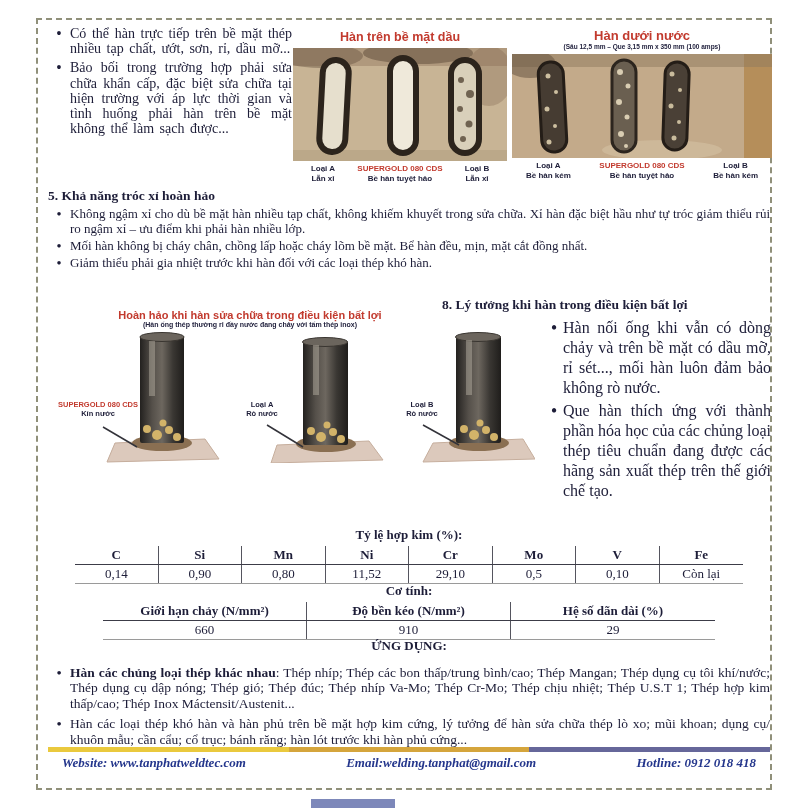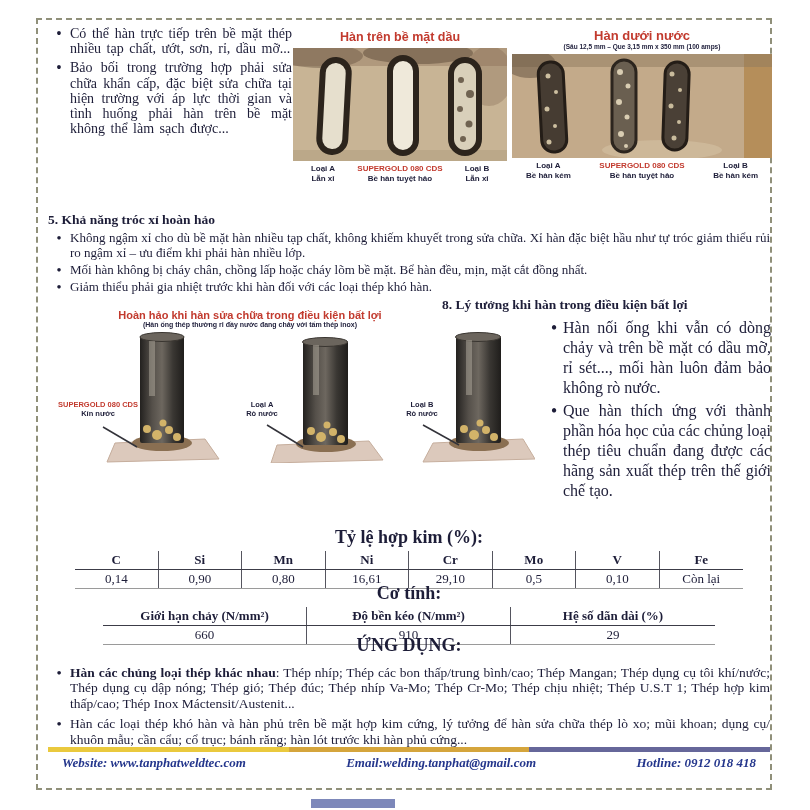--- a/index.html
+++ b/index.html
@@ -28,35 +28,35 @@
   .capred { color:#c23a2e; }
   .fig-oil { left:293px; top:30px; width:214px; }
   .fig-oil .figtitle { font-size:12.5px; }
   .fig-uw { left:512px; top:28px; width:260px; }
   .fig-uw .figtitle { font-size:13px; }
   .fig-uw .figsub { font-size:6.5px; }
   .photo { display:block; width:100%; margin-top:4px; }
 
   
   .sech { font-weight:bold; font-size:13.5px; margin-bottom:3px; }
-  .sec5 { left:48px; top:212px; width:722px; font-size:13px; line-height:15px; }
+  .sec5 { left:48px; top:188px; width:722px; font-size:13px; line-height:15px; }
   .sec6h { left:442px; top:297px; width:332px; font-weight:bold; font-size:13.5px; }
   .sec6b { left:545px; top:318px; width:226px; font-size:16px; line-height:20px; }
   .sec6b .bitem { margin-bottom:3px; }
   .sec6b .bmark { flex:0 0 18px; }
   .fig-pipes-title { left:55px; top:309px; width:390px; }
   .fig-pipes-title .figtitle { font-size:11px; line-height:12px; }
   .fig-pipes-title .figsub { font-size:7px; line-height:8px; }
   .pipes { left:45px; top:331px; width:490px; height:132px; }
   .plabel { position:absolute; text-align:center; font-family:"Liberation Sans",sans-serif; font-weight:bold; font-size:7.5px; line-height:9px; }
   .sec7 { left:48px; top:466px; width:722px; font-size:13px; line-height:15px; }
 
   
   .tblock { left:48px; top:0; width:722px; }
-  .ttitle { text-align:center; font-weight:bold; font-size:18px; }
+  .ttitle { text-align:center; font-weight:bold; font-size:13px; }
   .dtable { margin:3px auto 0; }
   .trow { display:flex; }
   .tcell { text-align:center; font-size:13px; padding:1px 2px; border-right:1px solid #55555f; }
   .tcell:last-child { border-right:none; }
   .thead .tcell { font-weight:bold; }
   .thead { border-bottom:1.5px solid #3c3c48; }
   .tvals { border-bottom:1px solid #9a9a9a; }
   .alloy { top:527px; }
   .alloy .dtable { width:668px; }
   .alloy .tcell { width:83.5px; }
@@ -311,21 +311,21 @@
         <div class="tcell">Ni</div>
         <div class="tcell">Cr</div>
         <div class="tcell">Mo</div>
         <div class="tcell">V</div>
         <div class="tcell">Fe</div>
       </div>
       <div class="trow tvals">
         <div class="tcell">0,14</div>
         <div class="tcell">0,90</div>
         <div class="tcell">0,80</div>
-        <div class="tcell">16,61</div>
+        <div class="tcell">11,52</div>
         <div class="tcell">29,10</div>
         <div class="tcell">0,5</div>
         <div class="tcell">0,10</div>
         <div class="tcell">Còn lại</div>
       </div>
     </div>
   </div>
 
   <div class="abs tblock mech">
     <div class="ttitle">Cơ tính:</div>

